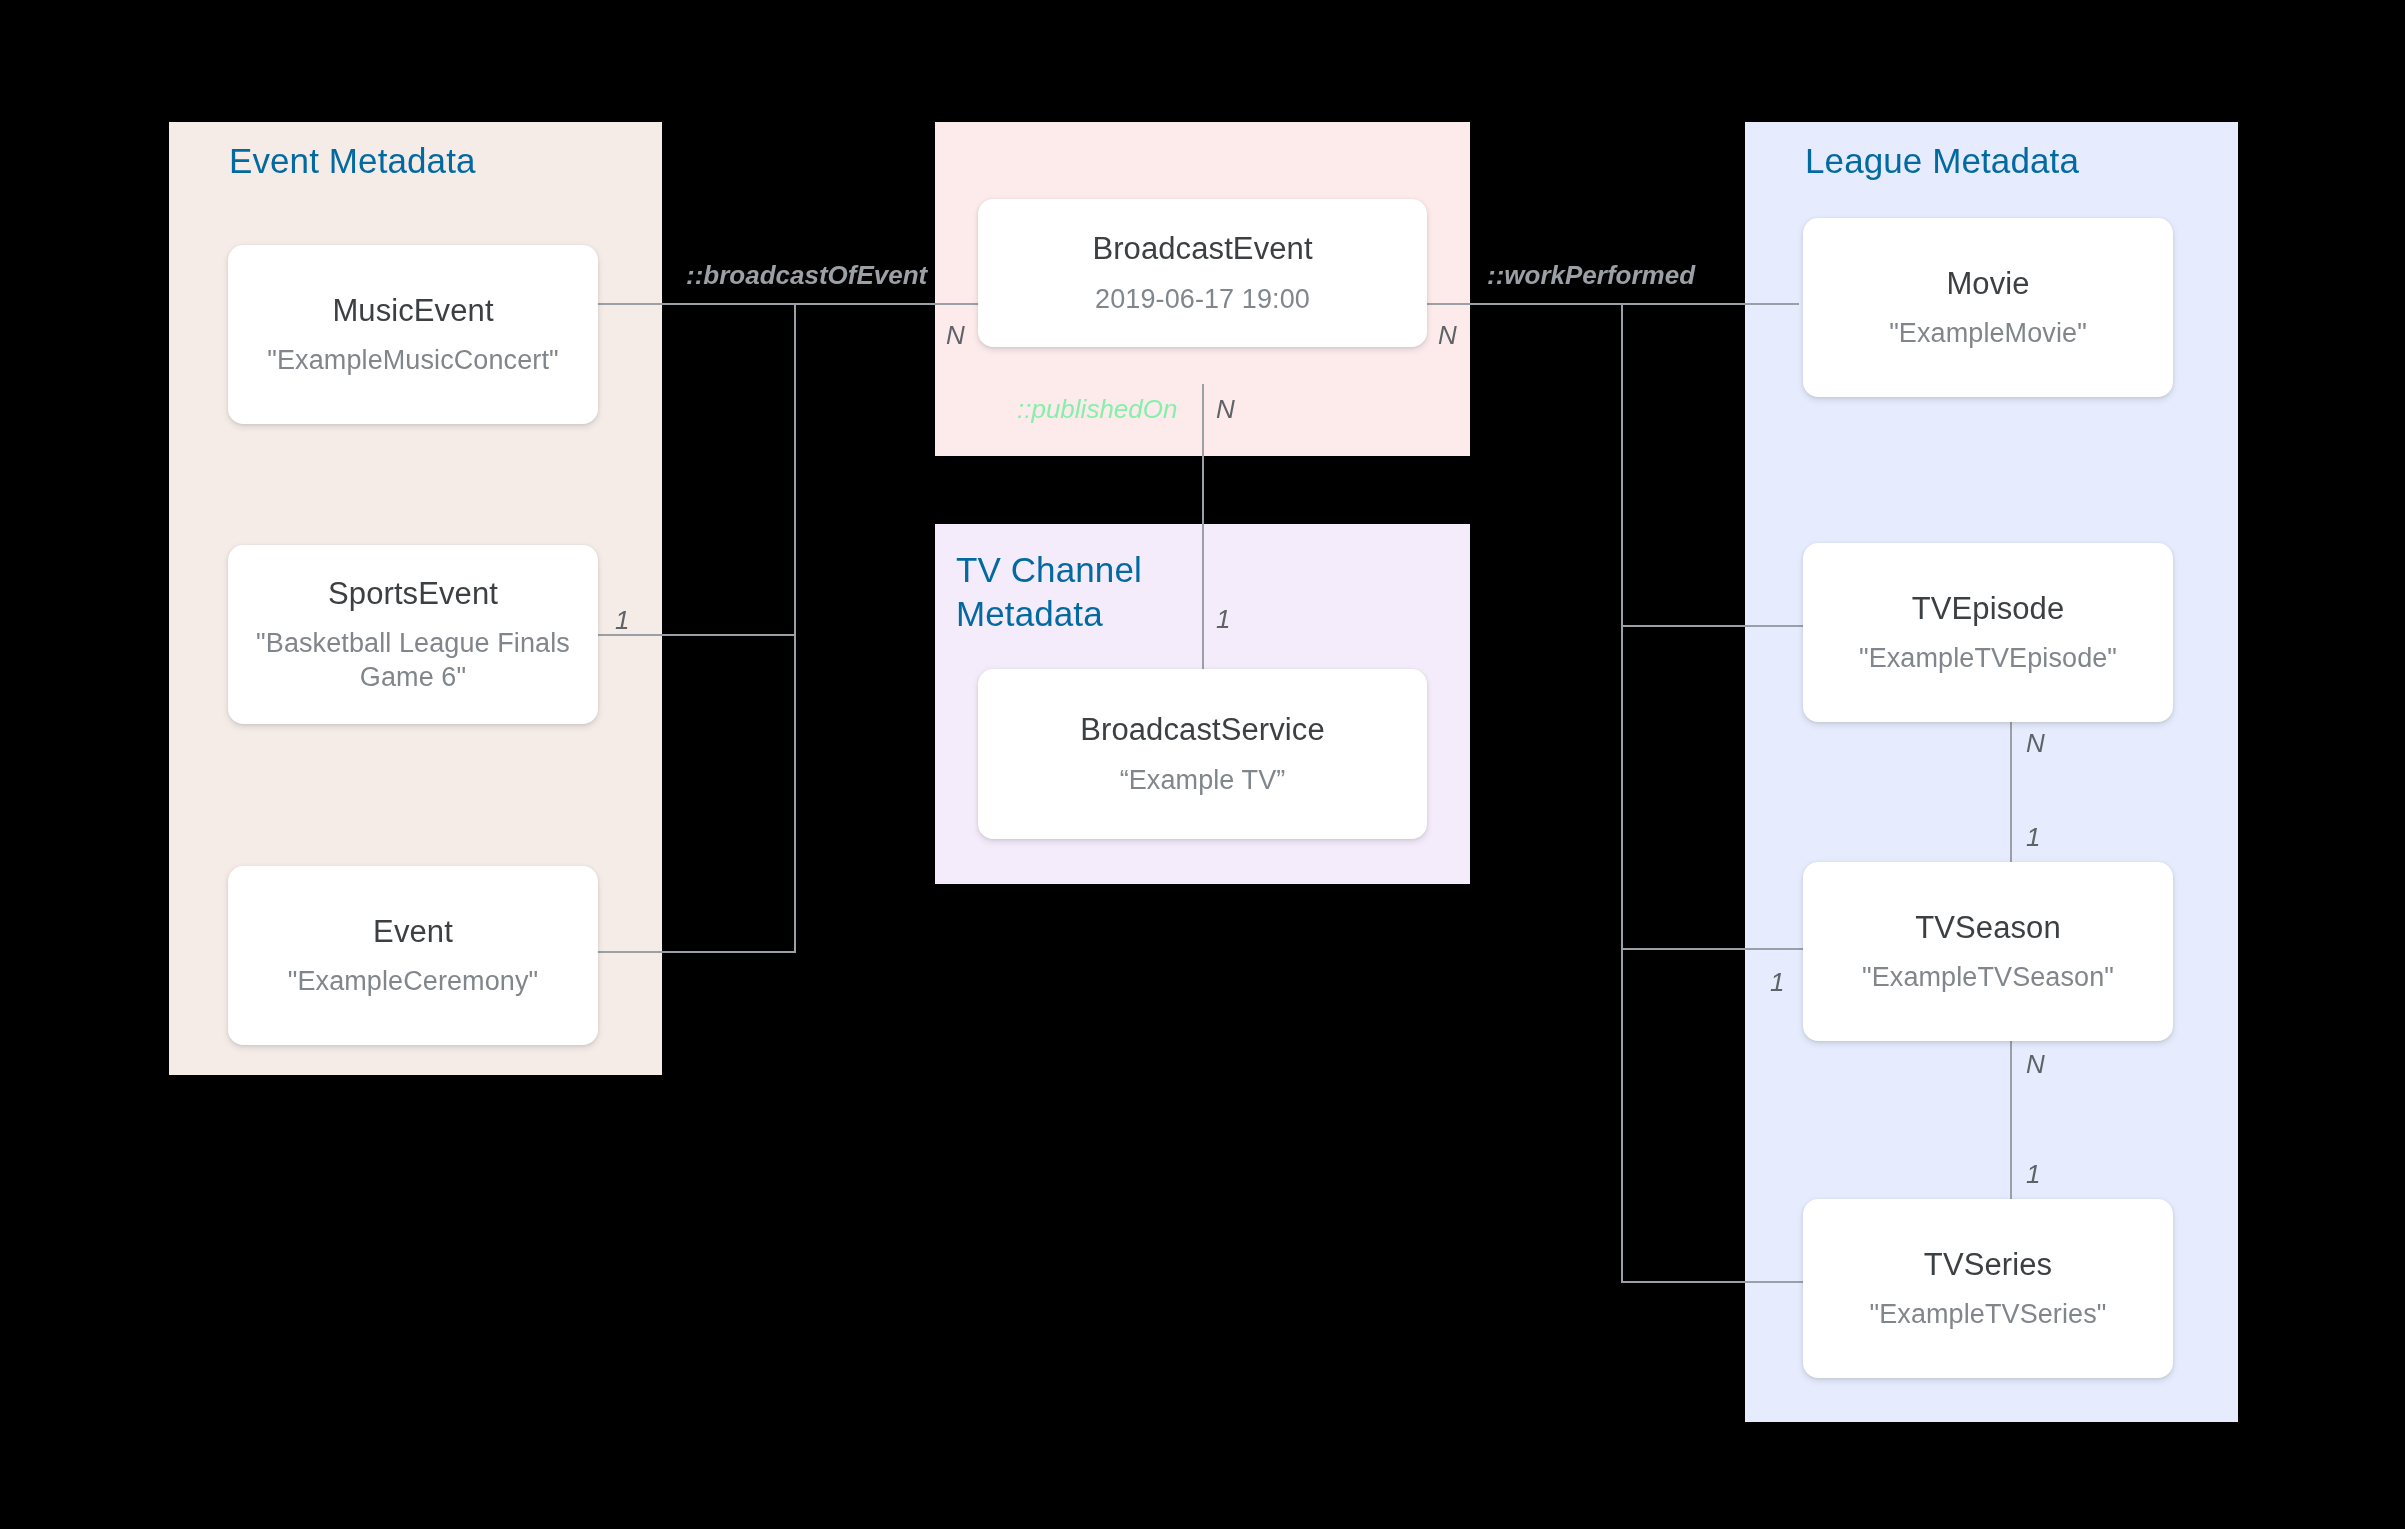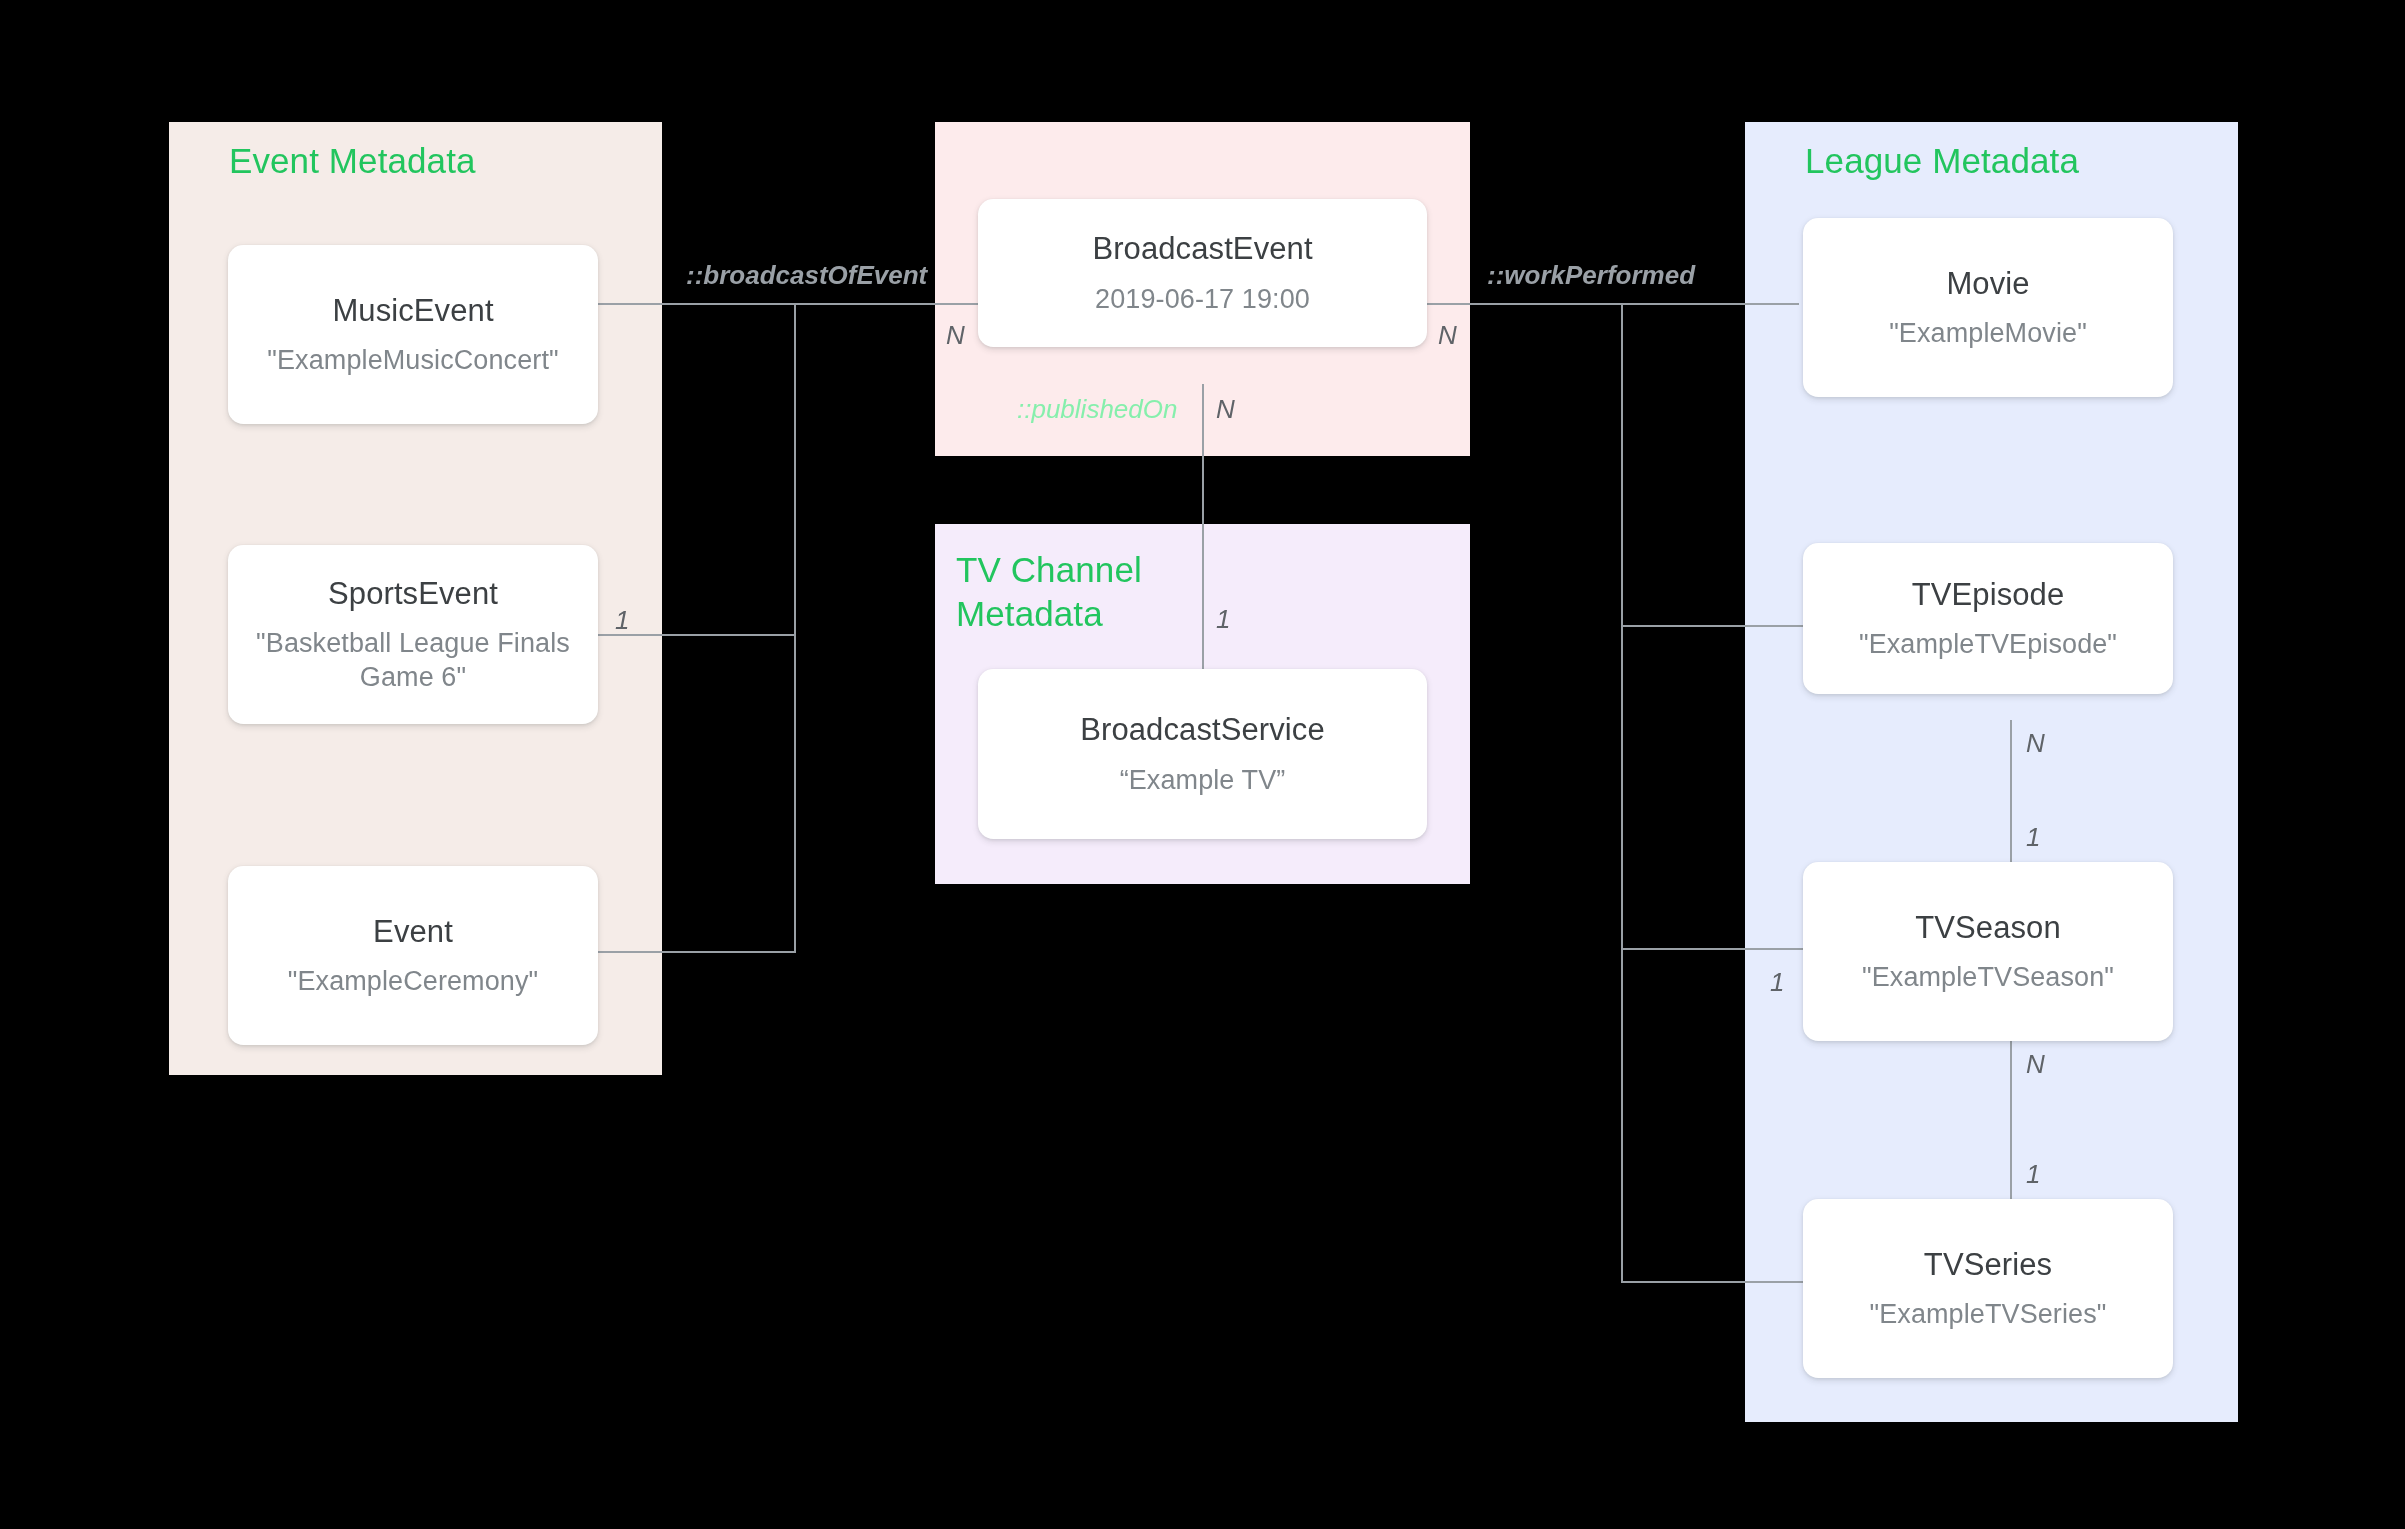--- a/index.html
+++ b/index.html
@@ -22,21 +22,21 @@
     background: #000000;
   }
 
   
   .group {
     position: absolute;
     box-sizing: border-box;
   }
   .group-title {
     position: absolute;
-    color: #22c55e;
+    color: #0369a1;
     font-size: 35px;
     line-height: 44px;
     font-weight: 400;
     letter-spacing: 0.1px;
     white-space: pre-line;
   }
 
   #group-event      { left:169px;  top:122px;  width:493px;  height:953px;  background:#f5ece8; }
   #group-broadcast  { left:935px;  top:122px;  width:535px;  height:334px;  background:#fdebec; }
   #group-tvchannel  { left:935px;  top:524px;  width:535px;  height:360px;  background:#f5ecfb; }
@@ -206,21 +206,21 @@
   <div class="card" style="left:978px; top:669px; width:449px; height:170px;">
     <div class="card-title">BroadcastService</div>
     <div class="card-value">“Example TV”</div>
   </div>
 
   <div class="card" style="left:1803px; top:218px; width:370px; height:179px;">
     <div class="card-title">Movie</div>
     <div class="card-value">"ExampleMovie"</div>
   </div>
 
-  <div class="card" style="left:1803px; top:543px; width:370px; height:151px;">
+  <div class="card" style="left:1803px; top:543px; width:370px; height:179px;">
     <div class="card-title">TVEpisode</div>
     <div class="card-value">"ExampleTVEpisode"</div>
   </div>
 
   <div class="card" style="left:1803px; top:862px; width:370px; height:179px;">
     <div class="card-title">TVSeason</div>
     <div class="card-value">"ExampleTVSeason"</div>
   </div>
 
   <div class="card" style="left:1803px; top:1199px; width:370px; height:179px;">

